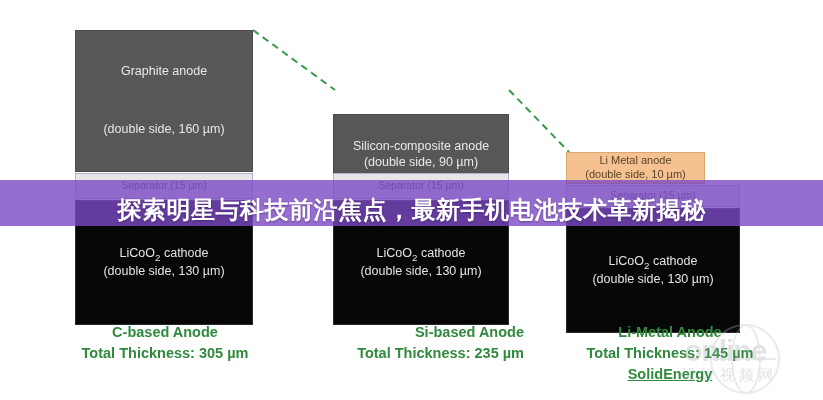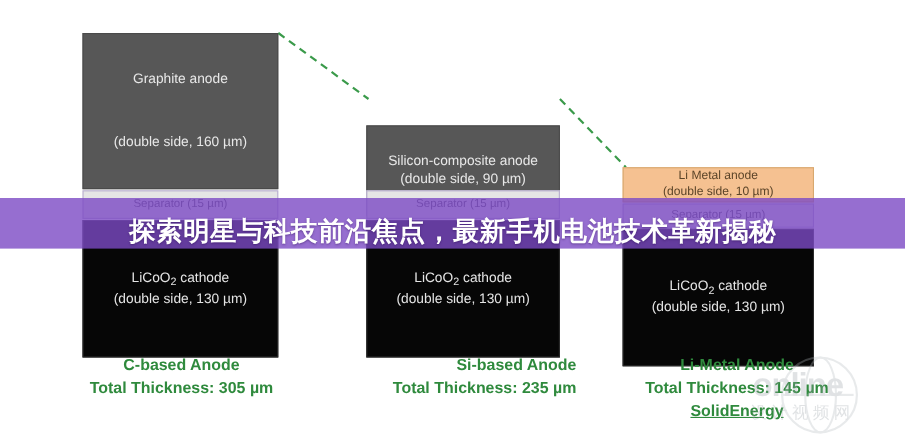--- a/index.html
+++ b/index.html
@@ -213,21 +213,21 @@
     </div>
   </div>
 
   <div class="caption" style="left:304px; top:322px; width:220px;text-align:right;">
     <span>Si-based Anode</span><br>
     <span>Total Thickness: 235 µm</span>
   </div>
 
   <div class="stack" style="left:566px; top:152px; width:174px; height:143px;">
 
-    <div class="layer anode-li" style="left:0; top:0; width:174px; height:32px;">
+    <div class="layer anode-li" style="left:0; top:0; width:139px; height:32px;">
       <span class="l1">Li Metal anode</span>
       <span class="l2">(double side, 10 µm)</span>
     </div>
 
     <div class="layer separator" style="left:0; top:33px; width:174px; height:22px;">
       <span class="l1">Separator (15 µm)</span>
     </div>
 
     <div class="layer cathode" style="left:0; top:56px; width:174px; height:125px;">
       <span class="l1"><span>LiCoO</span><span class="sub">2</span><span> cathode</span></span>

